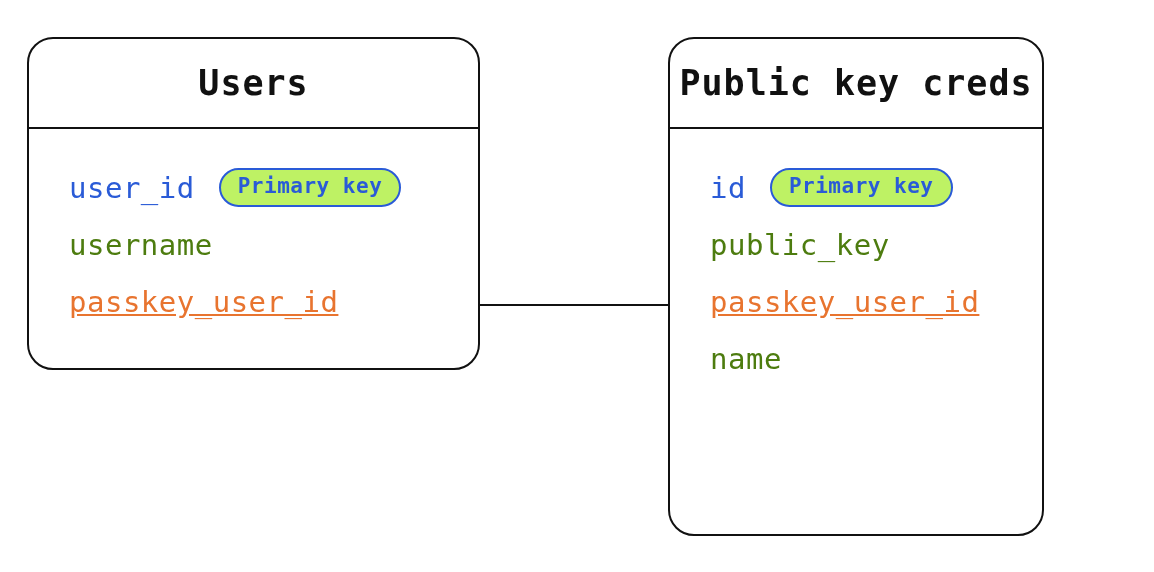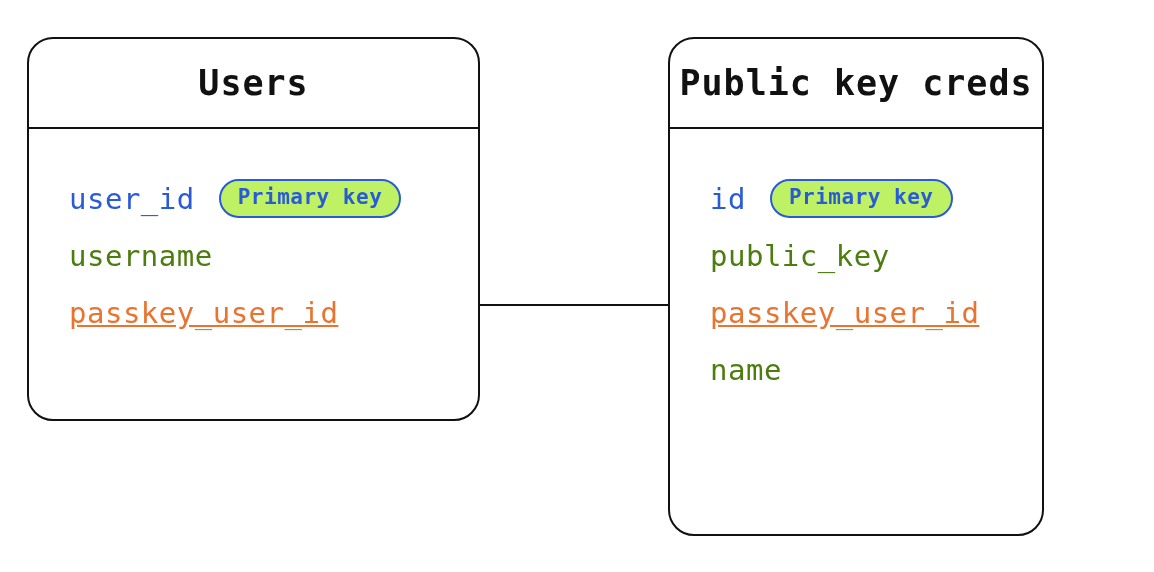--- a/index.html
+++ b/index.html
@@ -20,34 +20,34 @@
     left: 480px; top: 304px;
     width: 188px; height: 2px;
     background: #111111;
   }
   .table-node {
     position: absolute;
     background: #ffffff;
     border: 2px solid #111111;
     border-radius: 26px;
   }
-  .table-node.users { left: 27px; top: 37px; width: 453px; height: 384px; }
+  .table-node.users { left: 27px; top: 37px; width: 453px; height: 333px; }
   .table-node.creds { left: 668px; top: 37px; width: 376px; height: 499px; }
   .table-header {
     height: 90px;
     border-bottom: 2px solid #111111;
     display: flex;
     align-items: center;
     justify-content: center;
     font-size: 35px;
     font-weight: bold;
     letter-spacing: 1px;
     color: #111111;
   }
-  .table-body { padding-top: 41px; }
+  .table-body { padding-top: 30px; }
   .field-row {
     height: 57px;
     display: flex;
     align-items: center;
     padding-left: 40px;
     font-size: 29px;
     letter-spacing: 0.5px;
     white-space: nowrap;
   }
   .field-name { color: #4d7c0f; }

